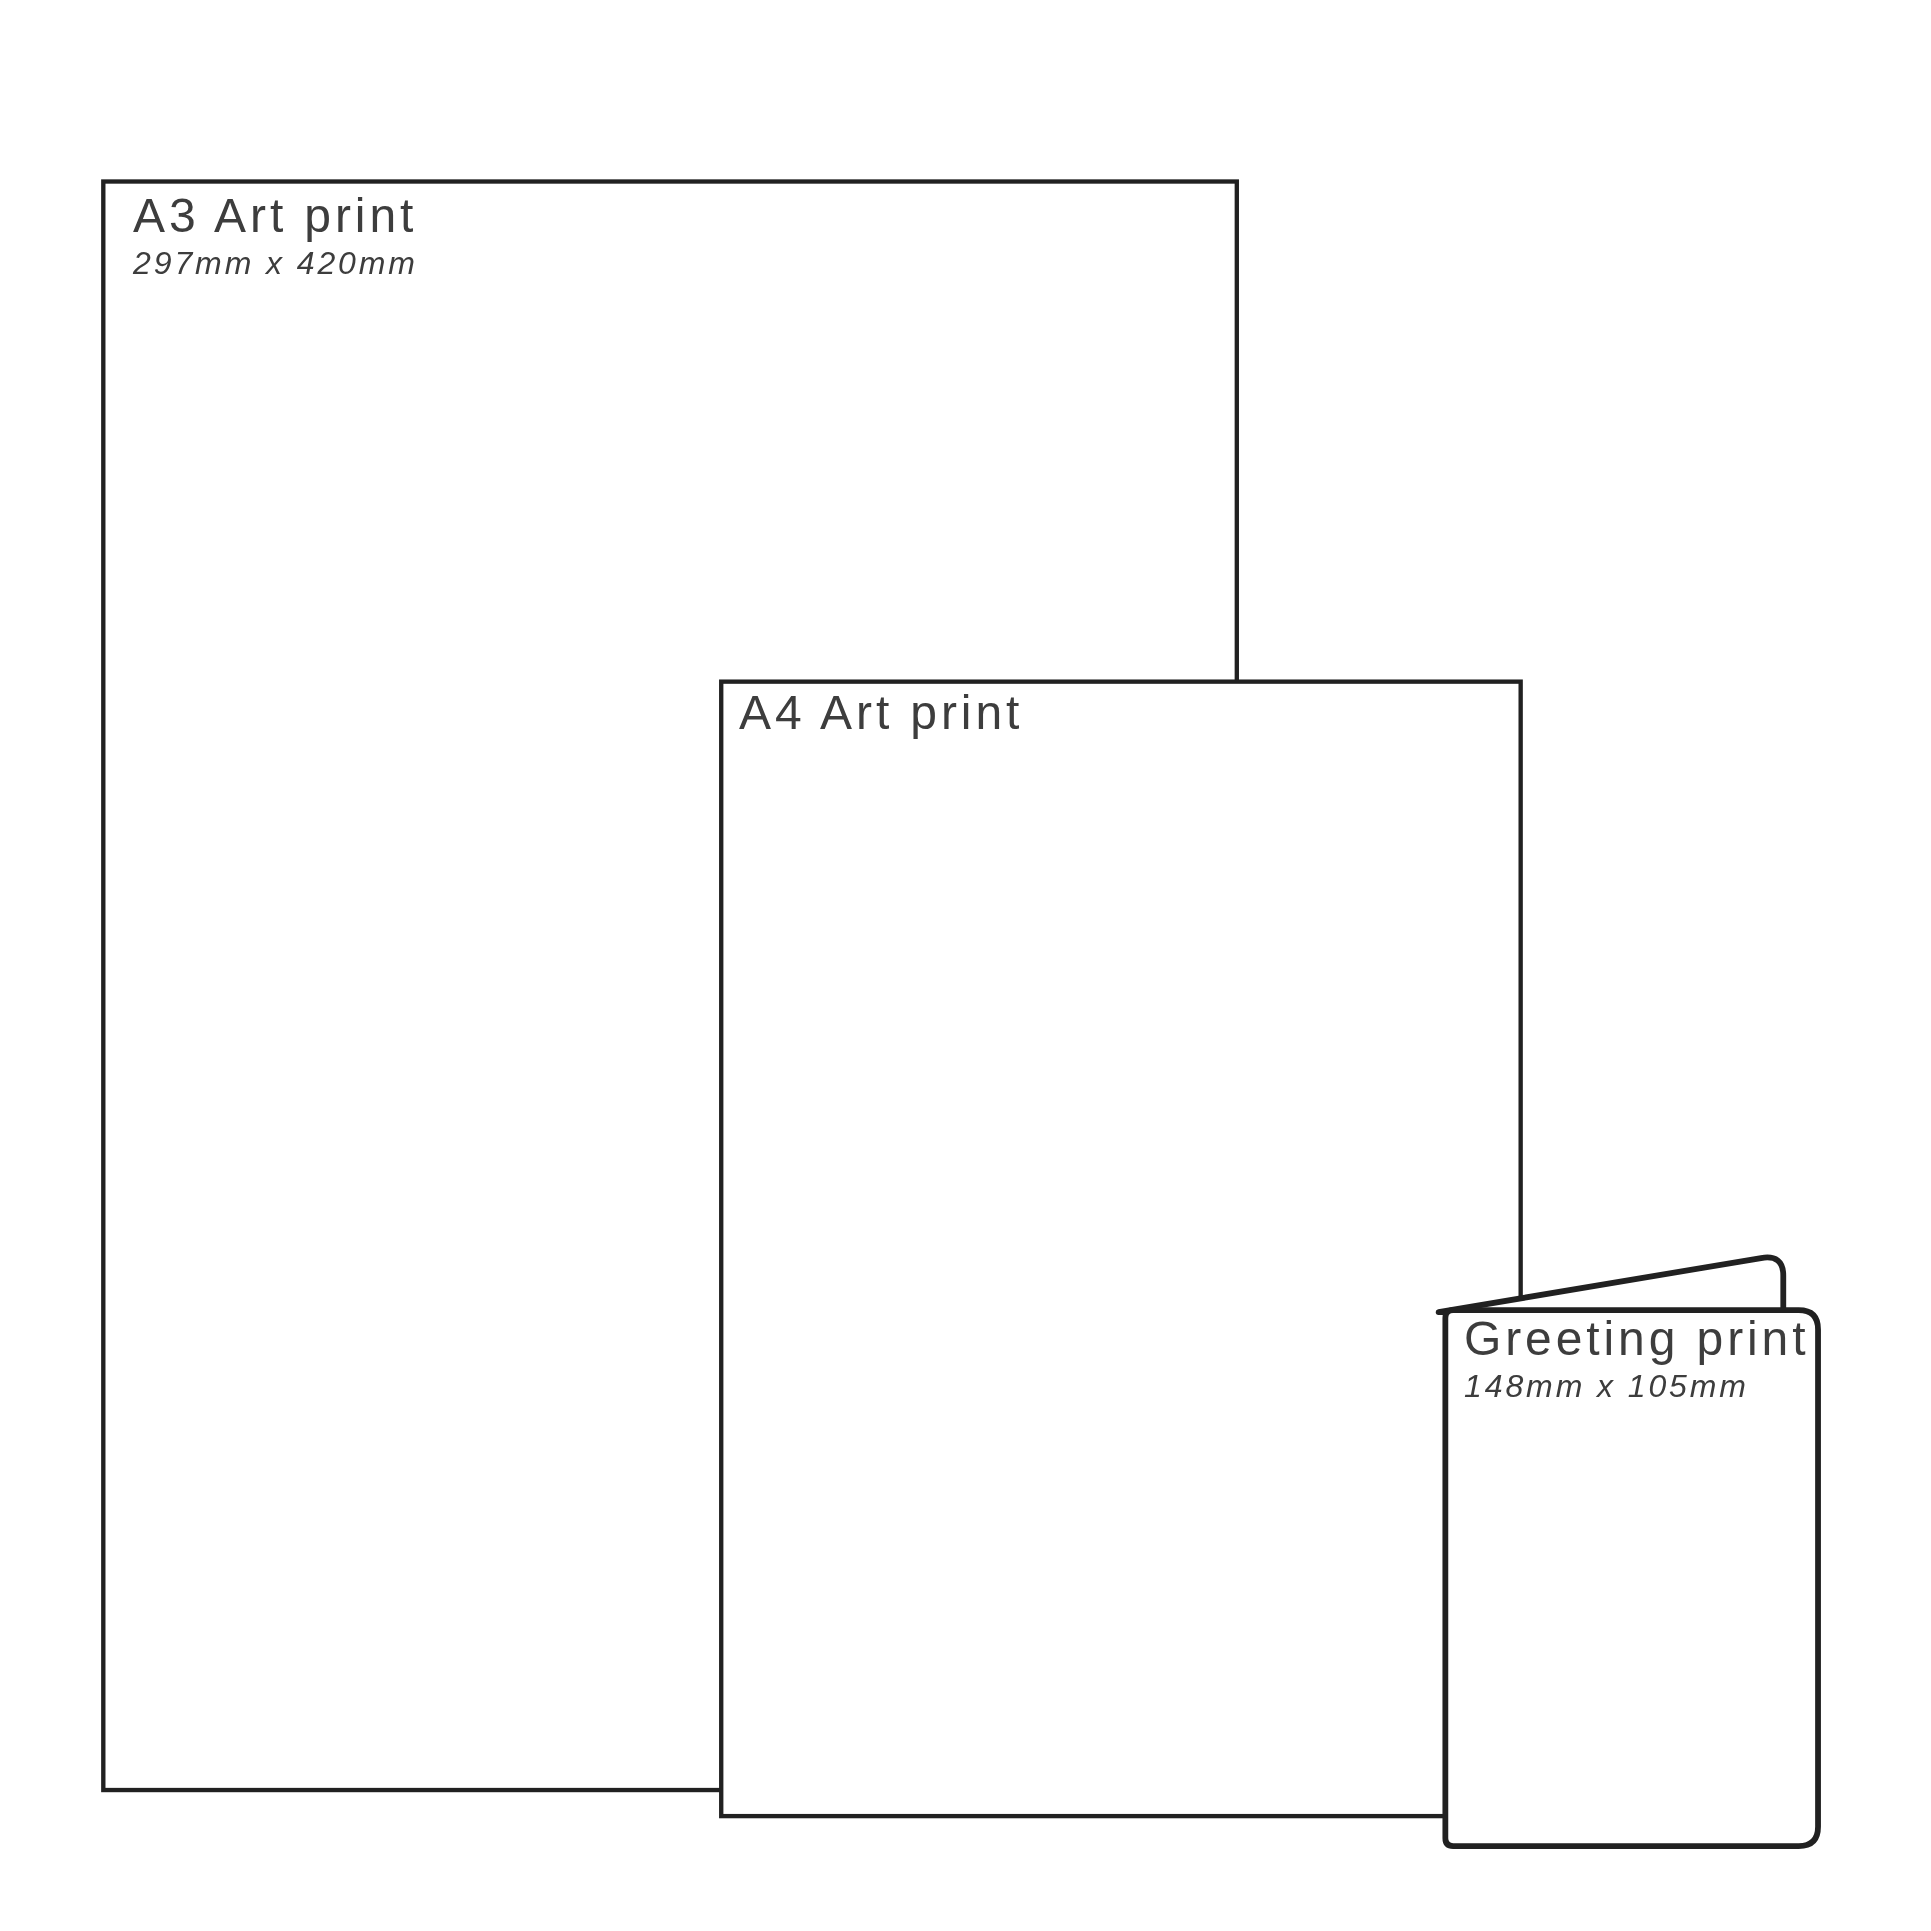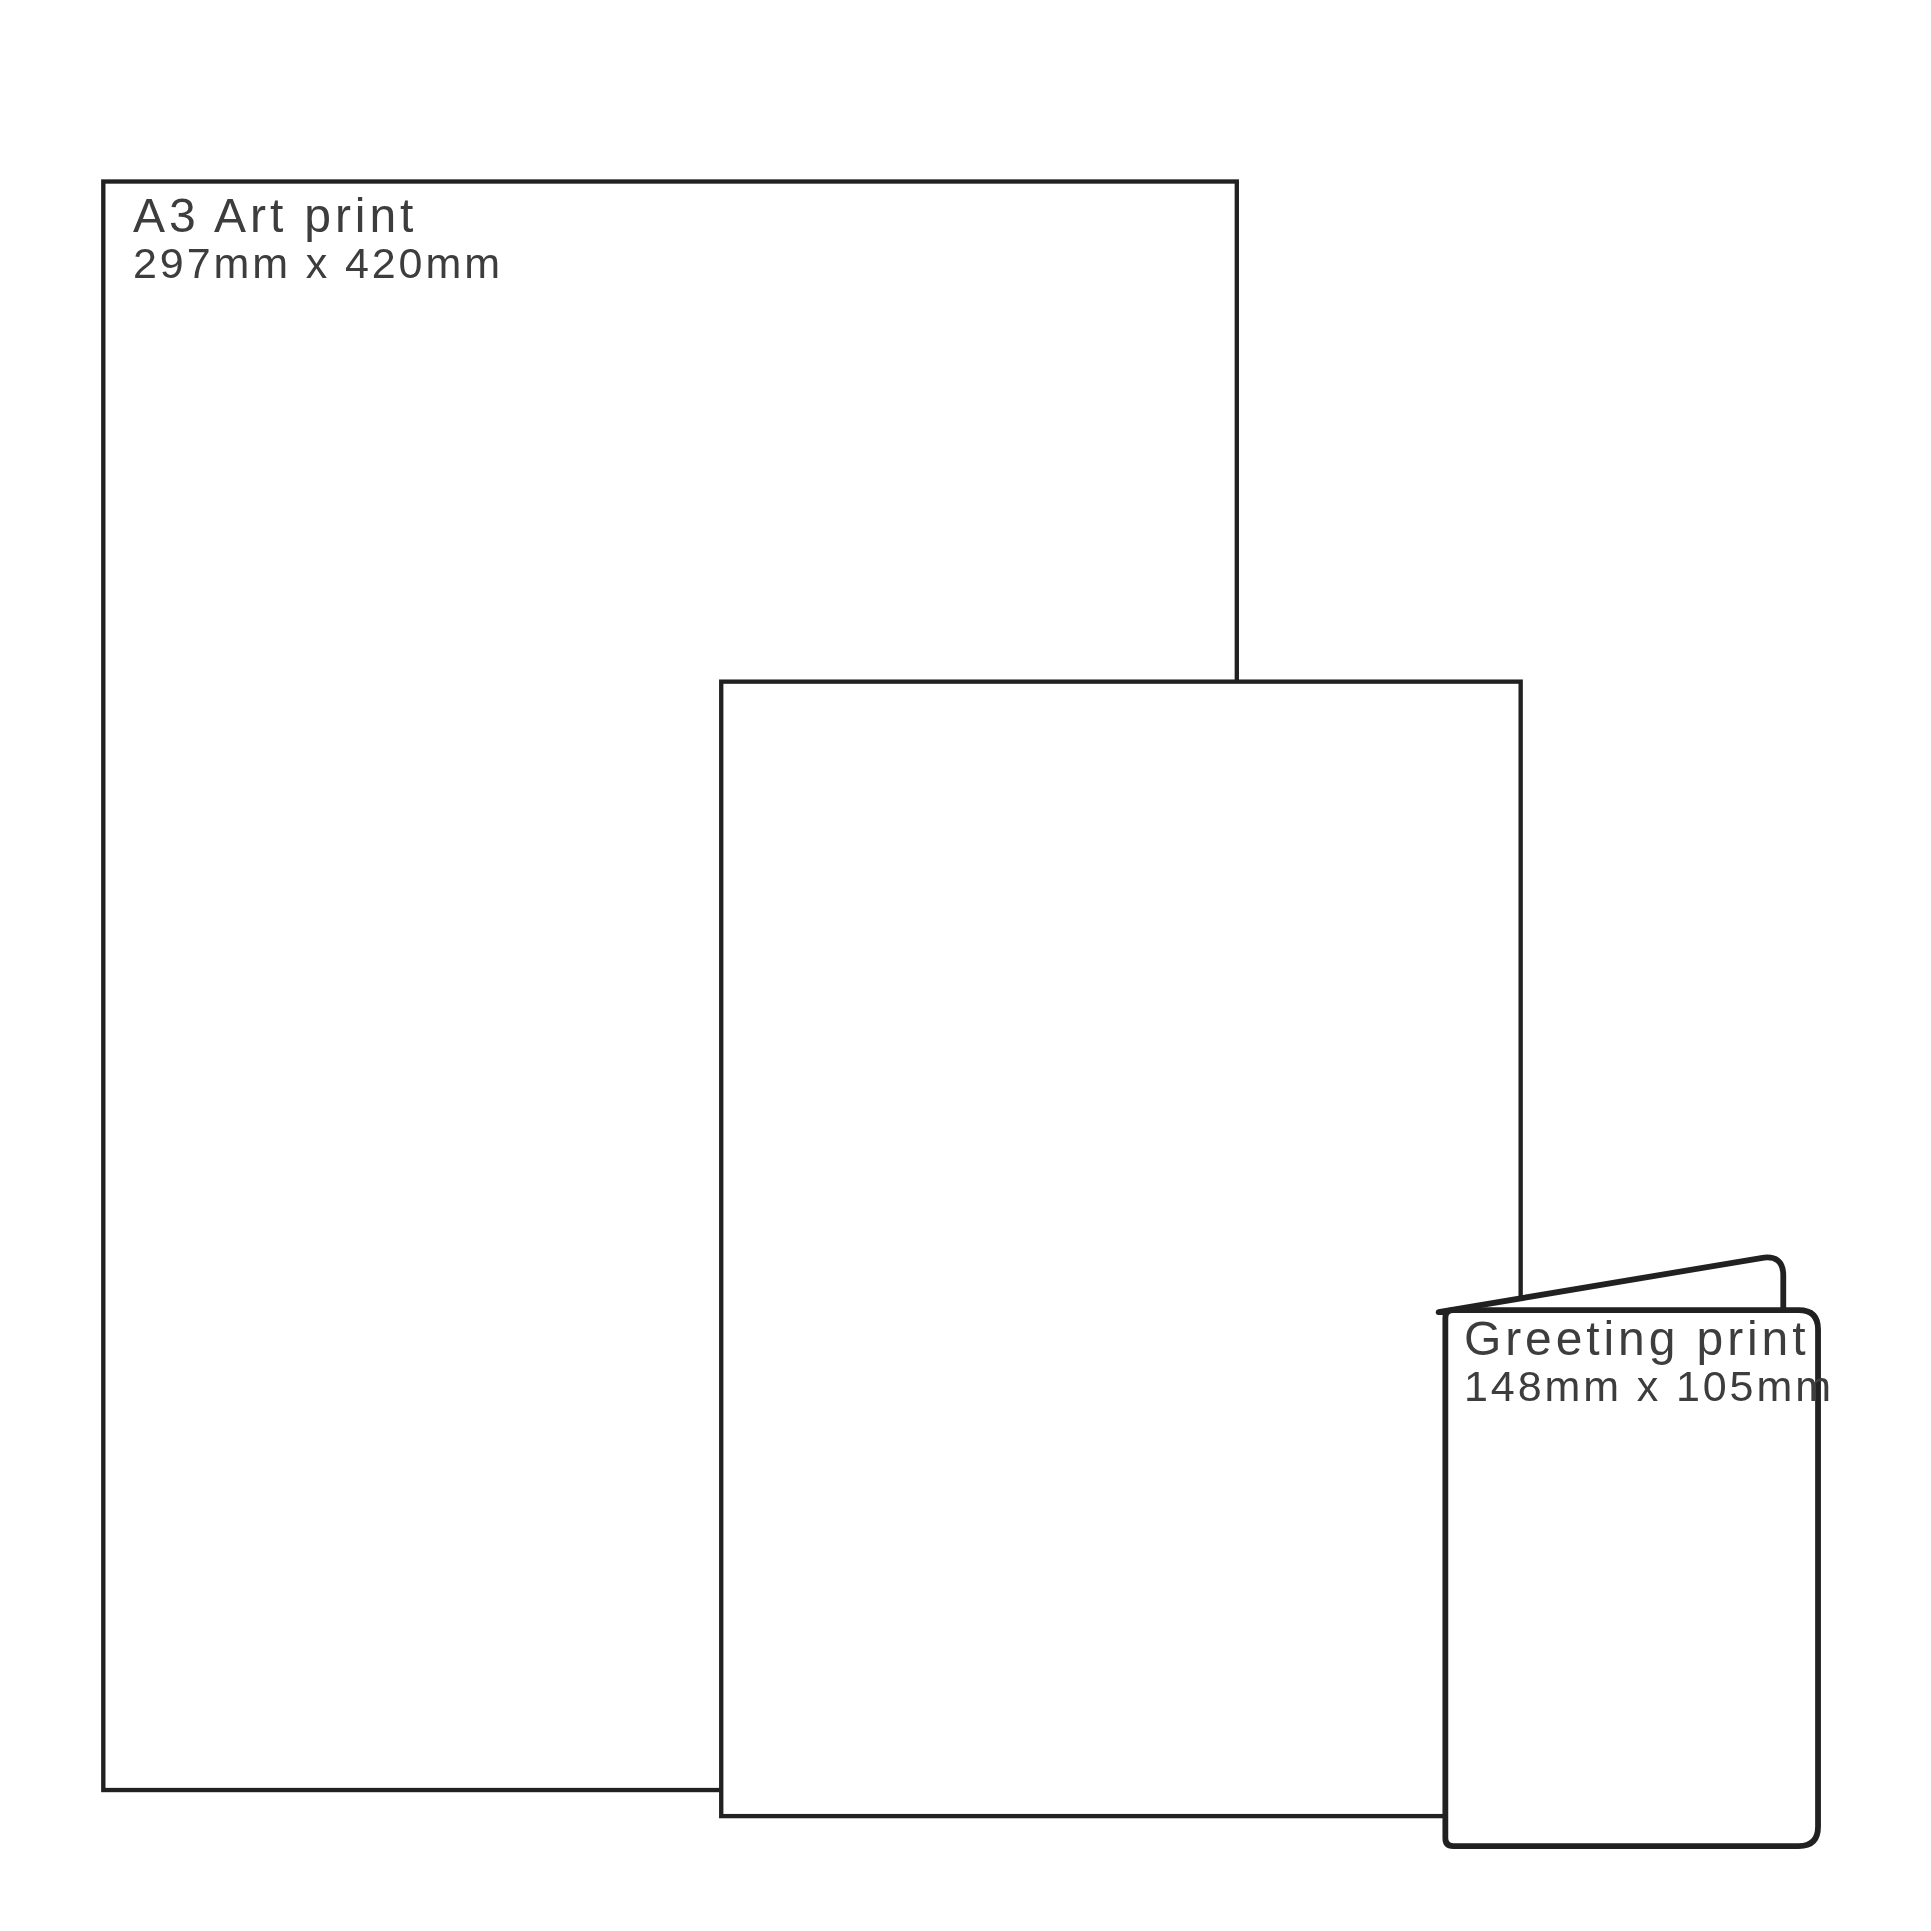--- a/index.html
+++ b/index.html
@@ -40,23 +40,24 @@
     color: var(--ink);
     white-space: nowrap;
     font-weight: 300;
   }
   .label-title {
     font-size: 48px;
     line-height: 50px;
     letter-spacing: 3.9px;
   }
   .label-dims {
-    font-size: 43px;
+    font-size: 32px;
     line-height: 44px;
     letter-spacing: 2.9px;
+    font-style: italic;
   }
 
   .label-a3   { left: 121px;  top: 191px; margin-left: 12px;  }
   .label-a4   { left: 739px;  top: 688px;  }
   .label-card { left: 1464px; top: 1314px; }
 </style>
 </head>
 <body>
 
 <div class="canvas">
@@ -72,20 +73,21 @@
     <path class="paper-shape stroke-thick" d="M 1505 1357 H 1863 Q 1883 1357 1883 1377 V 1892 Q 1883 1912 1863 1912
              H 1505 Q 1497 1912 1497 1904 V 1365 Q 1497 1357 1505 1357 Z"></path>
   </svg>
 
   <div class="label label-a3">
     <div class="label-title">A3 Art print</div>
     <div class="label-dims">297mm x 420mm</div>
   </div>
 
   <div class="label label-a4">
+    <div class="label-title">A4 Art print</div>
   </div>
 
   <div class="label label-card">
     <div class="label-title">Greeting print</div>
     <div class="label-dims">148mm x 105mm</div>
   </div>
 
 </div>
 
 

